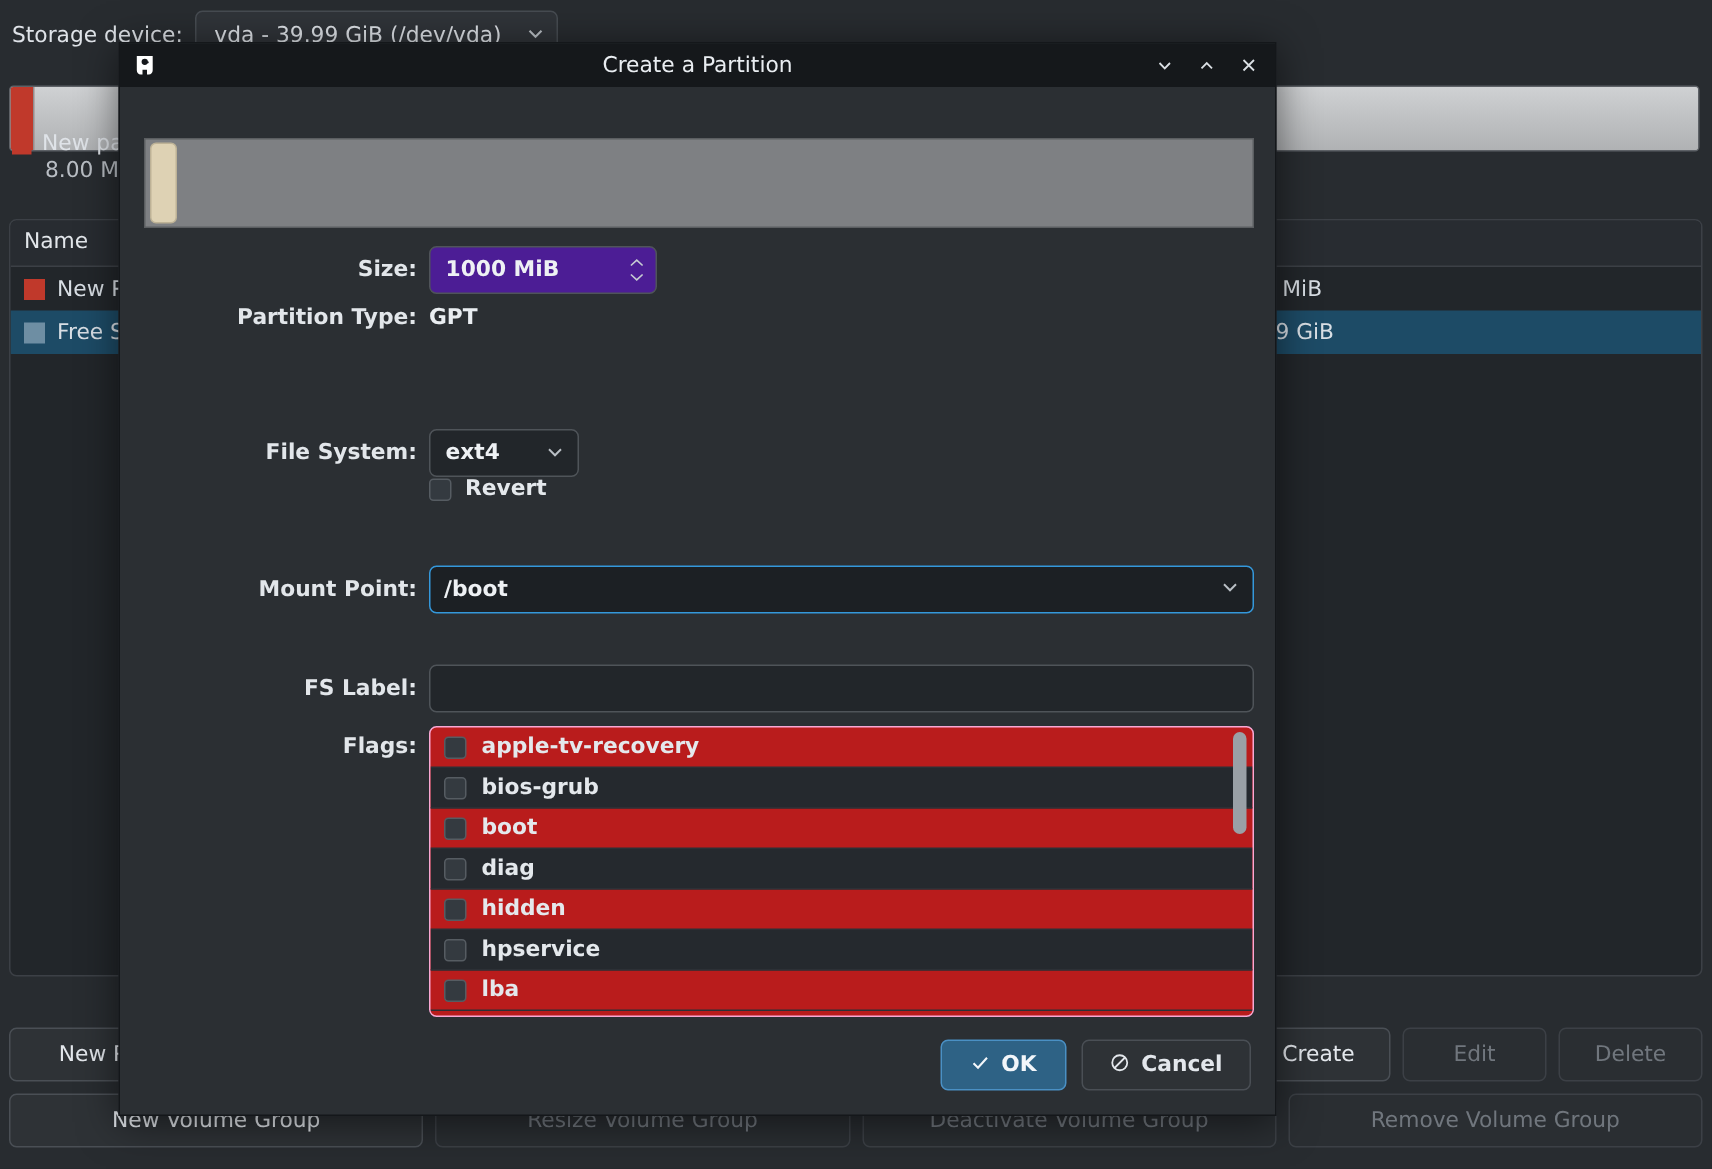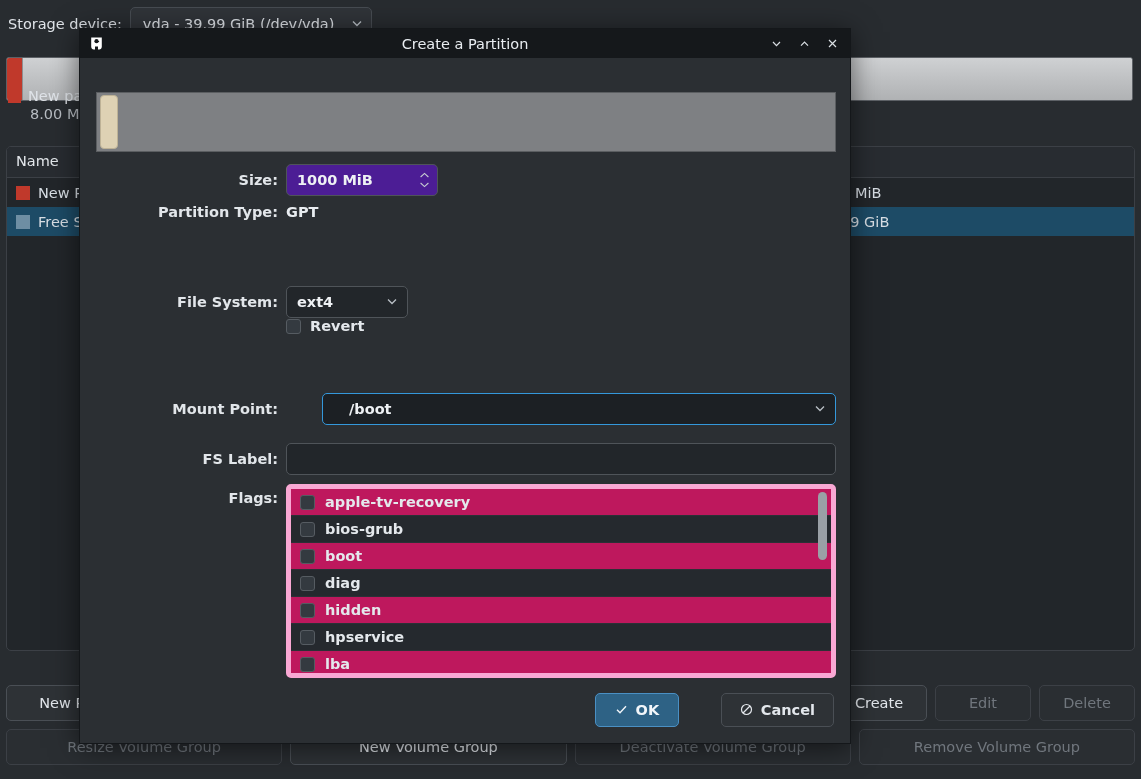--- a/index.html
+++ b/index.html
@@ -204,51 +204,51 @@
 
   .row-fs { left: 16px; top: 228px; width: 740px; }
   .combo {
     height: 32px;
     background: #22262a; border: 1px solid #4f5459; border-radius: 5px;
     display: flex; align-items: center; padding: 0 9px 0 10px;
     font-size: 14.5px; color: #eef1f4;
   }
   .combo .v { flex: 1; white-space: nowrap; overflow: hidden; }
   .combo .chev { color: #b9bfc5; font-size: 11px; }
-  .fs-combo { width: 122px; justify-content: flex-end; }
+  .fs-combo { width: 100px; justify-content: flex-end; }
 
   .row-encrypt { left: 16px; top: 260px; width: 740px; }
   .cbox {
     width: 15px; height: 15px;
     background: #343a40; border: 1px solid #565c62; border-radius: 3px;
     flex: 0 0 auto;
   }
   .cb-label { font-size: 14.5px; color: #e4e8ec; margin-left: 9px; }
 
-  .row-mount { left: 16px; top: 335px; width: 740px; gap: 36px; }
+  .row-mount { left: 16px; top: 319px; width: 740px; }
   .mount-combo {
     flex: 1; height: 32px;
     background: #1c2024; border: 1px solid #3498db; border-radius: 5px;
-    display: flex; align-items: center; padding: 0 9px 0 26px;
+    display: flex; align-items: center; padding: 0 9px 0 9px;
     font-size: 14.5px; color: #eef1f4;
   }
   .mount-combo .v { flex: 1; }
 
   .row-fslabel { left: 16px; top: 385px; width: 740px; }
   .text-input {
     flex: 1; height: 32px;
     background: #22262a; border: 1px solid #4f5459; border-radius: 5px;
     padding: 0 10px; font-size: 14.5px; color: #eef1f4;
     display: flex; align-items: center;
   }
 
   .row-flags { left: 16px; top: 426px; width: 740px; align-items: flex-start; }
   .flags-box {
     flex: 1; height: 194px;
-    background: #be185d; border: 5px solid #f9a8d4; border-radius: 5px;
+    background: #b91c1c; border: 1px solid #f9a8d4; border-radius: 5px;
     position: relative; overflow: hidden;
   }
   .flag-item {
     height: 27px; display: flex; align-items: center;
     padding-left: 9px; border-bottom: 1px solid #2c3036;
   }
   .flag-item:nth-child(even) { background: #25292e; }
   .flag-item .cbox { width: 15px; height: 15px; }
   .flag-item .fname { margin-left: 10px; font-size: 14.5px; color: #e4e8ec; }
   .flags-scroll {
@@ -268,21 +268,21 @@
     height: 34px; padding: 0 18px; border-radius: 5px;
     display: flex; align-items: center; gap: 8px;
     font-size: 14.5px;
   }
   .dbtn.ok {
     background: #2e6285; border: 1px solid #4a90c4; color: #f2f6fa;
     min-width: 84px; justify-content: center;
   }
   .dbtn.cancel {
     background: #2e3236; border: 1px solid #4a4f55; color: #e3e7ec;
-    min-width: 92px; justify-content: center; margin-left: 32px;
+    min-width: 92px; justify-content: center;
   }
   .ico { font-size: 13px; line-height: 1; }
 </style>
 </head>
 <body>
 
 <div class="app">
 
   <div class="topbar">
     <span class="topbar-label">Storage device:</span>
@@ -353,25 +353,25 @@
     </div>
     <div class="pbtn disabled" style="flex:0 0 96px">
       <span>Edit</span>
     </div>
     <div class="pbtn disabled" style="flex:0 0 96px">
       <span>Delete</span>
     </div>
   </div>
 
   <div class="btn-row row-b">
+    <div class="pbtn">
+      <span>New Volume Group</span>
+    </div>
     <div class="pbtn disabled">
       <span>Resize Volume Group</span>
-    </div>
-    <div class="pbtn">
-      <span>New Volume Group</span>
     </div>
     <div class="pbtn disabled">
       <span>Deactivate Volume Group</span>
     </div>
     <div class="pbtn disabled">
       <span>Remove Volume Group</span>
     </div>
   </div>
 </div>
 

